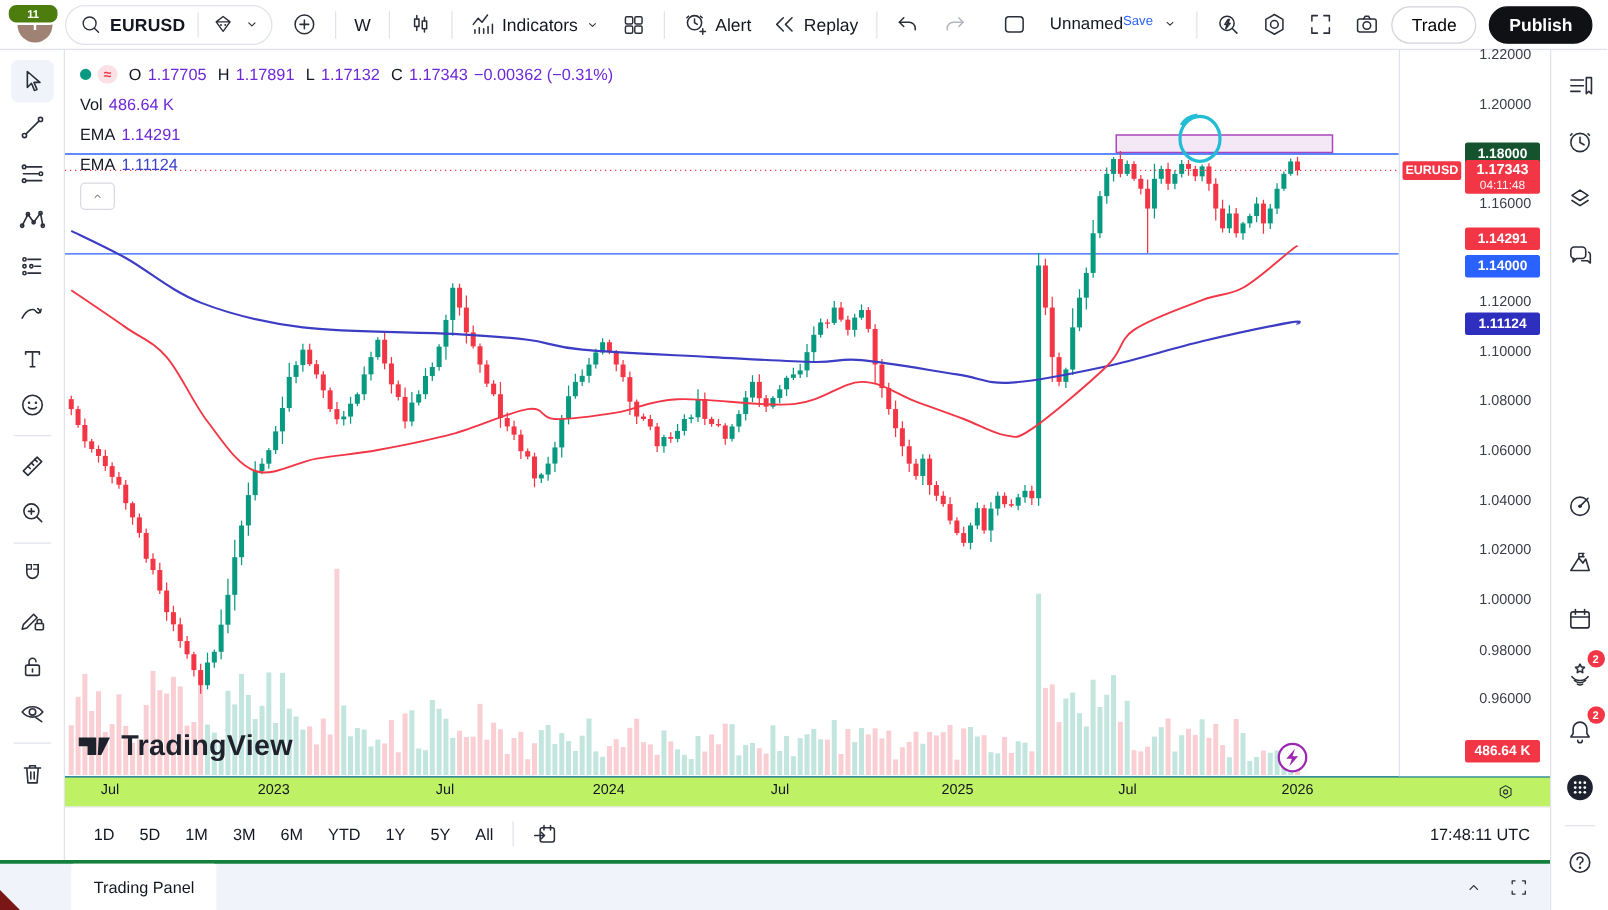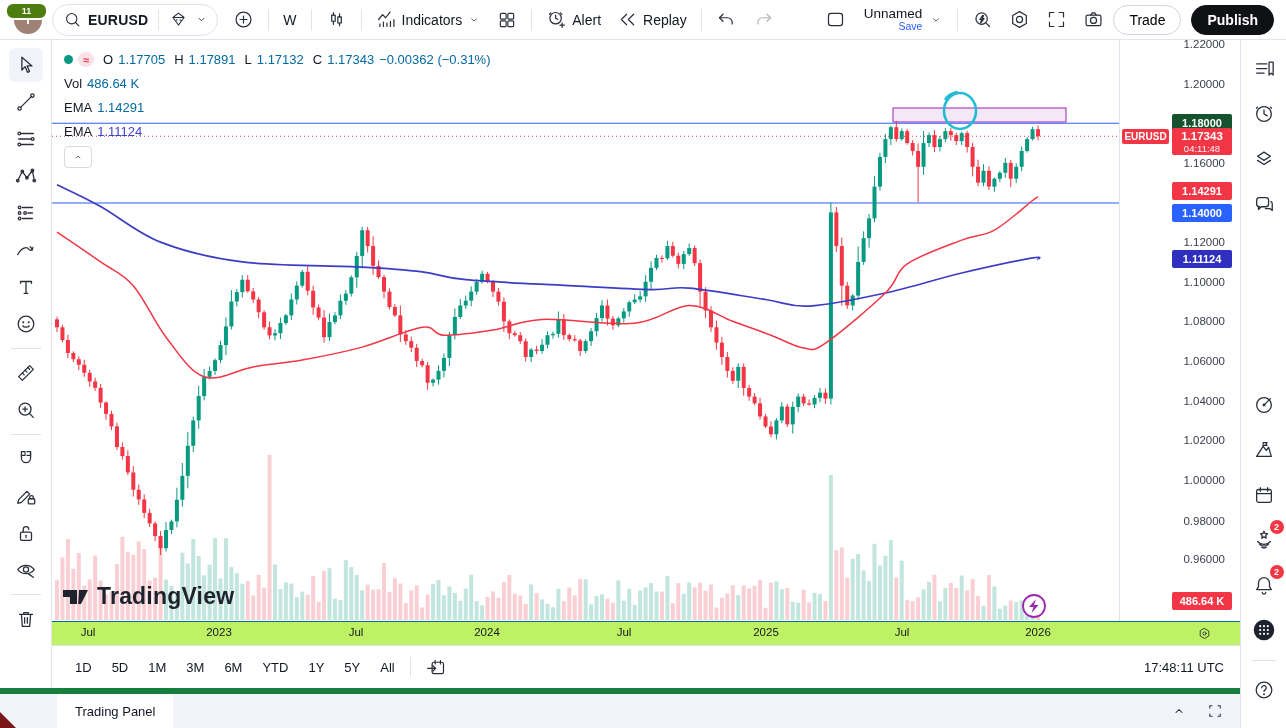--- a/index.html
+++ b/index.html
@@ -11,42 +11,42 @@
   .avatar{width:28px;height:28px;border-radius:50%;background:#a08274;color:#fff;font-size:13px;font-weight:bold;display:flex;align-items:center;justify-content:center}
   .av-badge{position:absolute;top:-4px;right:-6px;background:#4d7c0f;color:#fff;font-size:9px;font-weight:bold;min-width:11px;height:14px;padding:0 14px;border-radius:8px;border:2px solid #fff;display:flex;align-items:center;justify-content:center}
   .search-cap{display:flex;align-items:center;border:1px solid #e0e3eb;border-radius:17px;height:30px;padding:0 8px 0 10px;gap:6px;margin-right:6px}
   .sym{font-weight:bold;font-size:14px;letter-spacing:.2px}
   .cap-div{width:1px;height:20px;background:#e0e3eb;margin:0 4px}
   .tb-btn{display:flex;align-items:center;gap:5px;padding:5px 7px;border-radius:6px;background:none;border:none;font-size:14px;color:#131722;cursor:pointer}
   .tb-div{width:1px;height:22px;background:#e0e3eb;margin:0 5px}
   .ic{stroke:#2a2e39;fill:none;stroke-width:1.4;stroke-linecap:round;stroke-linejoin:round}
   .ic.dim{stroke:#b2b5be}
   .spacer{flex:1}
-  .layout-name{display:flex;flex-direction:column;align-items:flex-end;line-height:1.05;padding:2px 2px}
+  .layout-name{display:flex;flex-direction:row;align-items:flex-start;line-height:1.05;padding:2px 2px}
   .layout-name .nm{font-size:13.5px}
   .layout-name .sv{font-size:10.5px;color:#2962ff}
   .pill{border:1px solid #d1d4dc;border-radius:17px;padding:6px 15px;font-size:14px;background:#fff;cursor:pointer}
   .pill.dark{background:#0f1115;border-color:#0f1115;color:#fff;font-weight:bold;margin-left:8px;margin-right:2px}
   
   .main{flex:1;display:flex;min-height:0}
   .content{width:1240px;display:flex;flex-direction:column}
   .chart-stack{display:flex;height:648px}
   .left-toolbar{width:52px;box-sizing:border-box;border-right:1px solid #e0e3eb;display:flex;flex-direction:column;align-items:center;padding-top:8px;gap:3px;background:#fff}
   .tool-btn{width:34px;height:34px;border:none;background:none;border-radius:6px;display:flex;align-items:center;justify-content:center;cursor:pointer}
   .tool-btn.sel{background:#f0f3fa}
   .tool-div{width:30px;height:1px;background:#e0e3eb;margin:4px 0}
   .chart-col{flex:1;display:flex;flex-direction:column;min-width:0}
   .chart-area{position:relative;height:581px;background:#fff}
   .chart-area svg.plot{position:absolute;left:0;top:0}
   
   .legend{position:absolute;left:12px;top:9px;z-index:5;font-size:13px}
   .lg-row{display:flex;align-items:center;gap:5px;height:21px;margin-bottom:3px}
   .lg-dot{width:9px;height:9px;border-radius:50%;background:#089981}
   .lg-approx{background:#fbe0e6;color:#f23645;border-radius:8px;font-size:11px;padding:0 5px;height:15px;display:flex;align-items:center;font-weight:bold}
-  .lv{color:#0369a1}
+  .lv{color:#6d28d9}
   .lb{color:#131722;margin-left:4px}
   .lv2{color:#3b43cc}
   .lg-collapse{margin-top:4px;width:26px;height:20px;border:1px solid #d7dae0;border-radius:4px;background:#fff;display:flex;align-items:center;justify-content:center;cursor:pointer}
   
   .watermark{position:absolute;left:10px;top:543px;display:flex;align-items:center;gap:8px;z-index:2;color:#1e222d}
   .watermark .wm-text{font-size:23px;font-weight:bold;letter-spacing:.2px}
   
   .price-axis{position:absolute;top:0;right:0;bottom:0;width:120px;border-left:1px solid #e0e3eb;background:#fff;z-index:4;cursor:ns-resize}
   .tick{position:absolute;right:15px;font-size:11.5px;color:#3a3e4a;transform:translateY(-50%)}
   .pxpill{position:absolute;right:8px;width:60px;height:18px;border-radius:2px;color:#fff;font-size:11px;font-weight:bold;display:flex;align-items:center;justify-content:center;transform:translateY(-50%)}
@@ -57,21 +57,21 @@
   
   .time-axis{height:24px;box-sizing:border-box;border-top:1px solid #0369a1;position:relative;background:#bef264;cursor:ew-resize}
   .t-lbl{position:absolute;top:4px;font-size:11.5px;color:#131722;transform:translateX(-50%)}
   .ax-gear{position:absolute;right:28px;top:4px}
   
   .bottom-toolbar{height:43px;box-sizing:border-box;border-top:1px solid #e0e3eb;display:flex;align-items:center;padding:0 16px;background:#fff}
   .rng-btn{border:none;background:none;font-size:13px;color:#131722;padding:5px 7px;border-radius:5px;cursor:pointer}
   .bt-div{width:1px;height:20px;background:#e0e3eb;margin:0 8px}
   .utc{margin-left:auto;font-size:13px;color:#131722}
   
-  .trading-panel{height:40px;box-sizing:border-box;background:#f0f3fa;border-top:6px solid #15803d;display:flex;align-items:center;position:relative}
+  .trading-panel{height:40px;box-sizing:border-box;background:#f0f3fa;border-top:3px solid #15803d;display:flex;align-items:center;position:relative}
   .tp-tab{margin-left:57px;height:100%;background:#fff;display:flex;align-items:center;padding:0 18px;font-size:13px;color:#131722;border-radius:2px 2px 0 0;cursor:pointer}
   .tp-icons{position:absolute;right:16px;top:0;height:100%;display:flex;align-items:center;gap:18px}
   .corner-tri{position:absolute;left:0;bottom:0;width:0;height:0;border-bottom:16px solid #7b1616;border-right:16px solid transparent}
   
   .right-rail{width:46px;box-sizing:border-box;border-left:1px solid #e0e3eb;display:flex;flex-direction:column;align-items:center;padding:12px 0 10px;background:#fff}
   .rail-btn{width:34px;height:34px;margin-bottom:11px;border:none;background:none;display:flex;align-items:center;justify-content:center;position:relative;cursor:pointer}
   .rail-spacer{flex:1}
   .rail-div{width:24px;height:1px;background:#e0e3eb;margin:2px 0 12px}
   .r-badge{position:absolute;top:-3px;right:-3px;background:#f23645;color:#fff;font-size:9px;font-weight:bold;min-width:14px;height:14px;border-radius:8px;display:flex;align-items:center;justify-content:center}
 </style>

